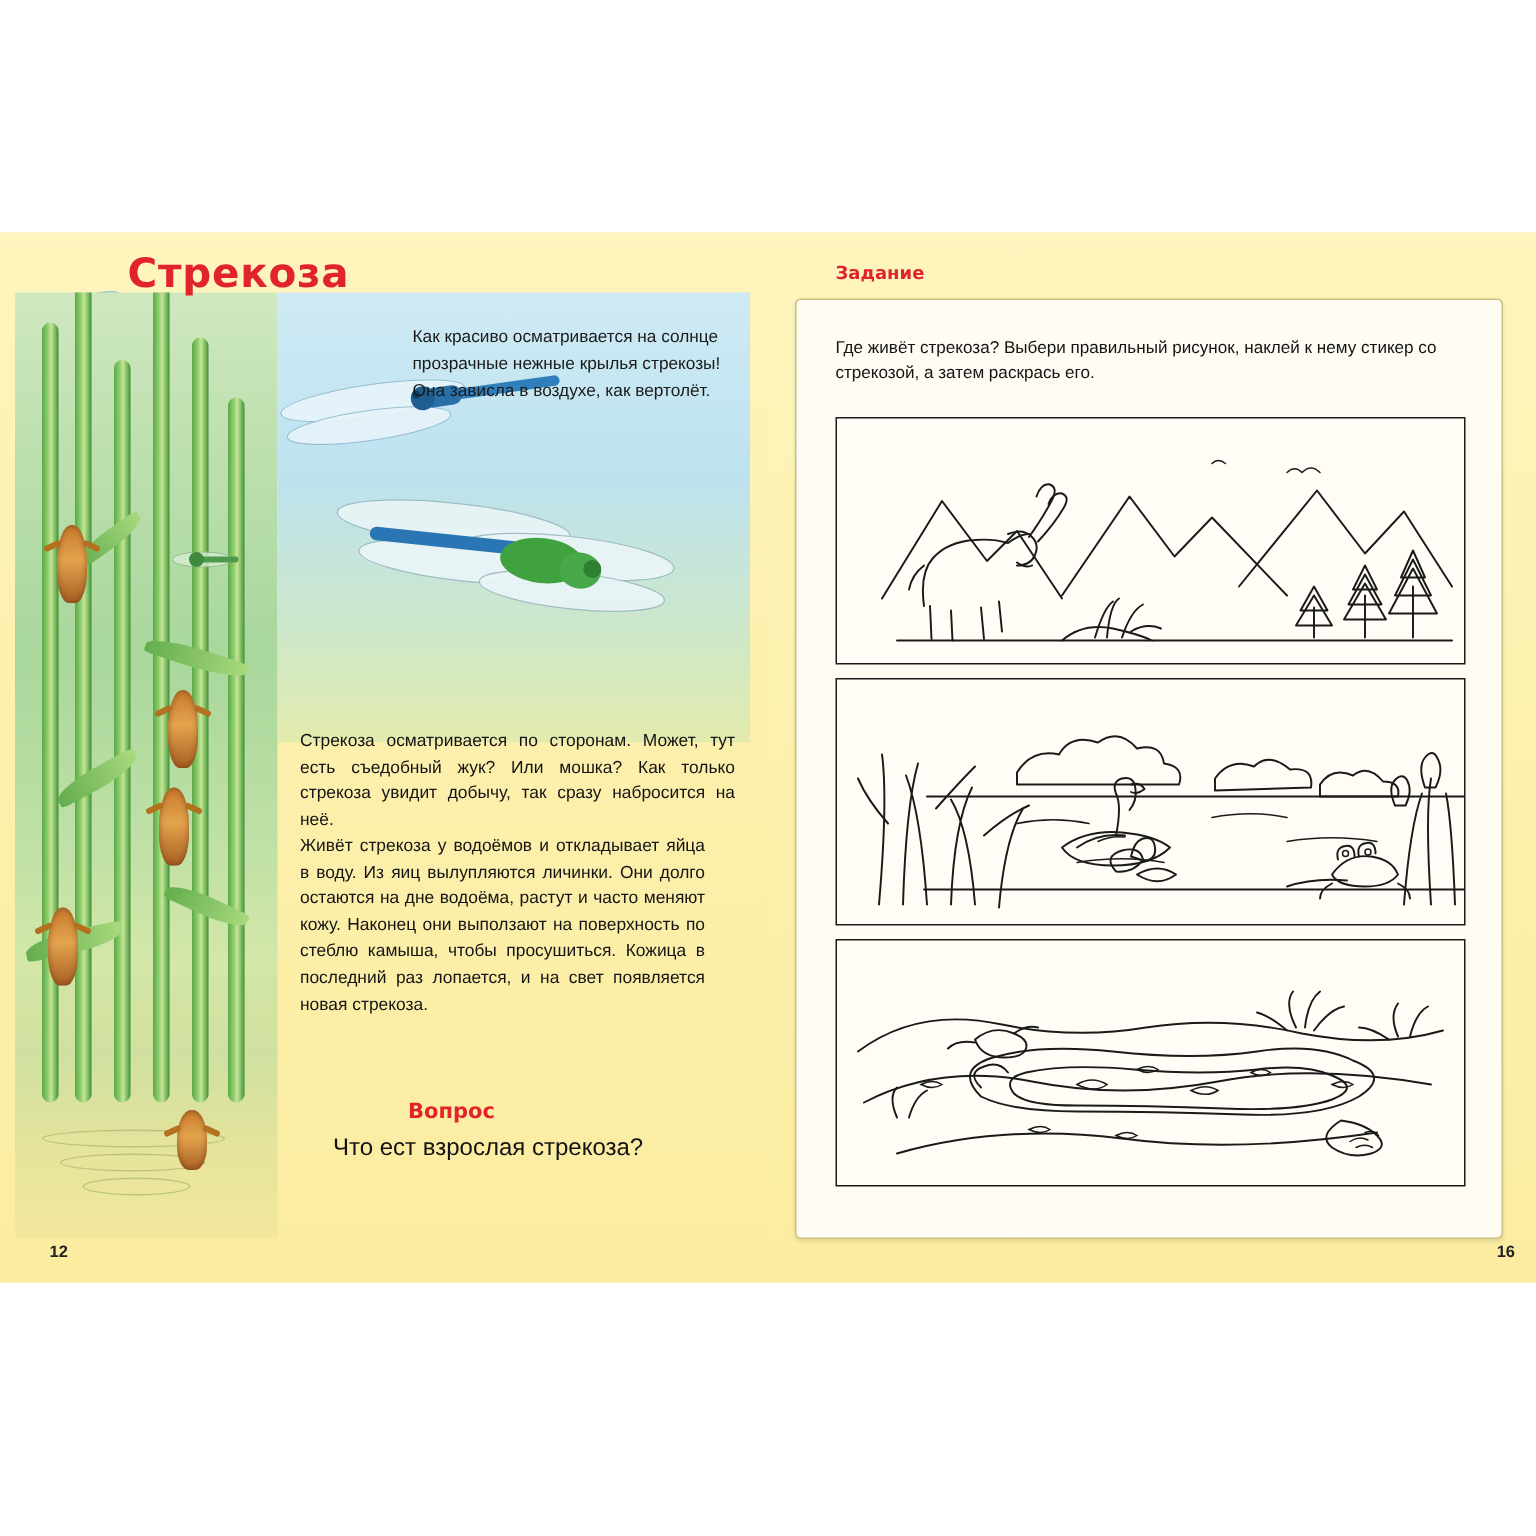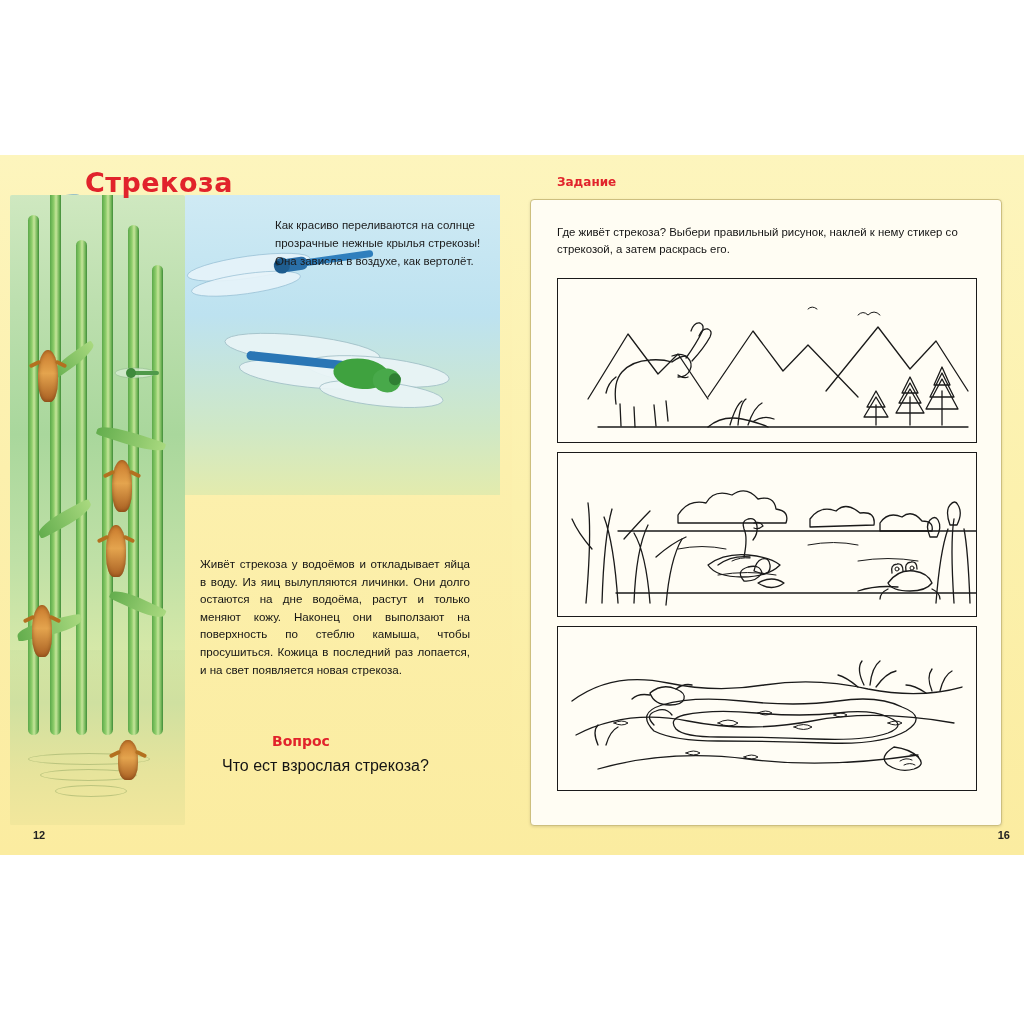--- a/index.html
+++ b/index.html
@@ -295,24 +295,25 @@
           <ellipse cx="95" cy="38" rx="78" ry="14" fill="#eaf5f7" stroke="#9ab9c2" stroke-width="0.8" opacity=".92"></ellipse>
           <ellipse cx="172" cy="52" rx="72" ry="14" fill="#eaf5f7" stroke="#9ab9c2" stroke-width="0.8" opacity=".92"></ellipse>
           <ellipse cx="104" cy="62" rx="70" ry="13" fill="#eaf5f7" stroke="#9ab9c2" stroke-width="0.8" opacity=".92"></ellipse>
           <ellipse cx="178" cy="74" rx="62" ry="12" fill="#eaf5f7" stroke="#9ab9c2" stroke-width="0.8" opacity=".92"></ellipse>
           <rect x="40" y="45" width="100" height="9" rx="4.5" fill="#2a76b5"></rect>
           <ellipse cx="156" cy="56" rx="28" ry="15" fill="#3fa23f"></ellipse>
           <ellipse cx="182" cy="60" rx="14" ry="12" fill="#48a94a"></ellipse>
           <circle cx="190" cy="58" r="6" fill="#2f7f33"></circle>
         </g>
       </svg>
-      <div class="scene-text">Как красиво переливаются на солнце прозрачные нежные крылья стрекозы! Она зависла в воздухе, как вертолёт.</div>
+      <div class="scene-text">Как красиво осматривается на солнце прозрачные нежные крылья стрекозы! Она зависла в воздухе, как вертолёт.</div>
     </div>
 
-    <div class="body-block" id="para-2">Живёт стрекоза у водоёмов и откладывает яйца в воду. Из яиц вылупляются личинки. Они долго остаются на дне водоёма, растут и только меняют кожу. Наконец они выползают на поверхность по стеблю камыша, чтобы просушиться. Кожица в последний раз лопается, и на свет появляется новая стрекоза.</div>
+    <div class="body-block" id="para-1">Стрекоза осматривается по сторонам. Может, тут есть съедобный жук? Или мошка? Как только стрекоза увидит добычу, так сразу набросится на неё.</div>
+    <div class="body-block" id="para-2">Живёт стрекоза у водоёмов и откладывает яйца в воду. Из яиц вылупляются личинки. Они долго остаются на дне водоёма, растут и часто меняют кожу. Наконец они выползают на поверхность по стеблю камыша, чтобы просушиться. Кожица в последний раз лопается, и на свет появляется новая стрекоза.</div>
 
     <div class="q-title">Вопрос</div>
     <div class="q-text">Что ест взрослая стрекоза?</div>
 
     <div class="folio folio-left">12</div>
   </div>
 
   <div class="page-right">
 
     <div class="task-title">Задание</div>

